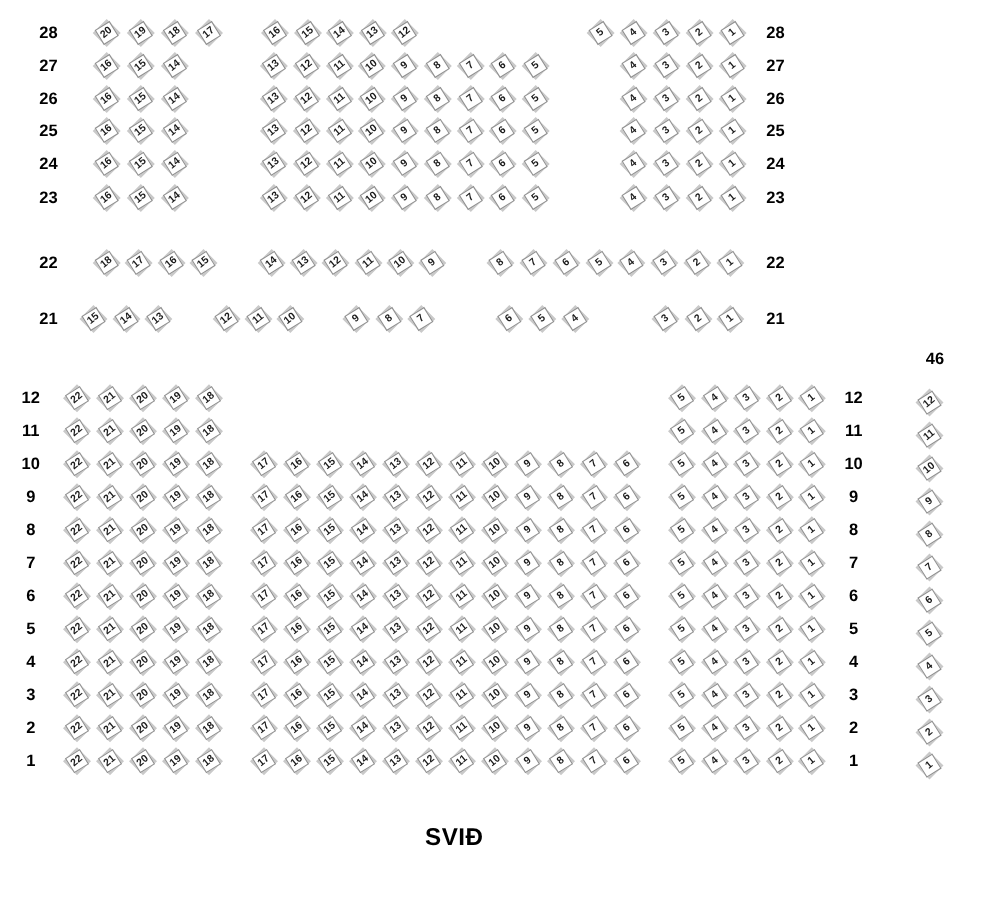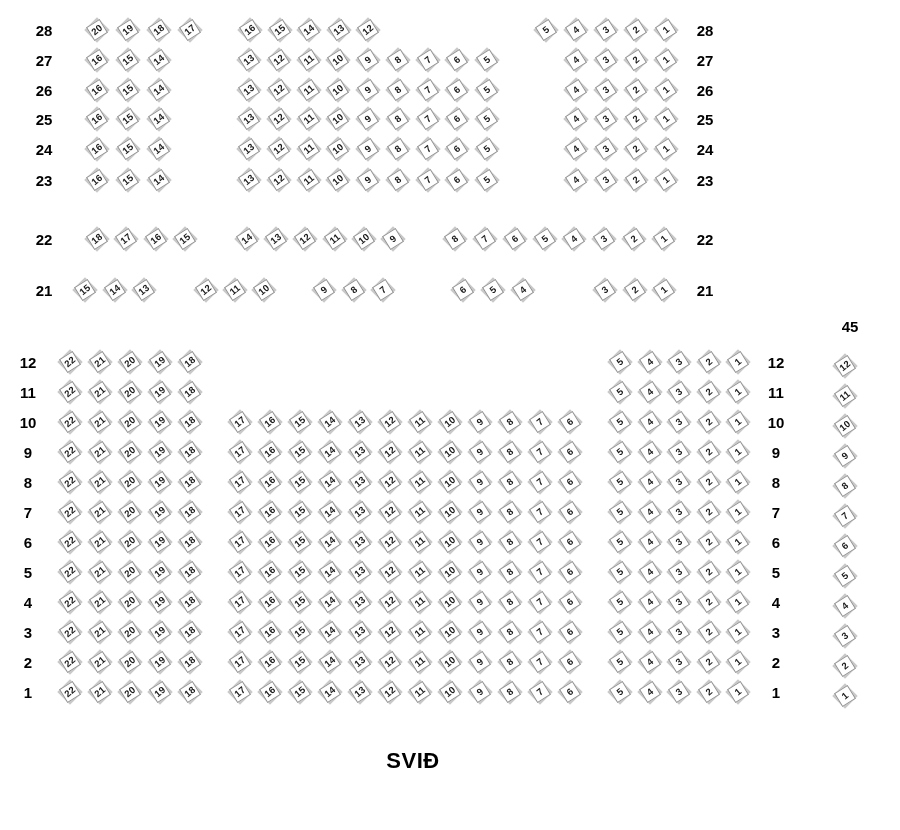--- a/index.html
+++ b/index.html
@@ -1951,21 +1951,21 @@
     <div class="seat" style="left: 708.5px; top: 692px;">
       <span class="sq-back"></span>
       <span class="sq-front"></span>
       <span class="num">2</span>
     </div>
     <div class="seat" style="left: 738px; top: 692px;">
       <span class="sq-back"></span>
       <span class="sq-front"></span>
       <span class="num">1</span>
     </div>
-    <div class="row-label" style="left: 850px; top: 326px;">45</div>
+    <div class="row-label" style="left: 850px; top: 326px;">46</div>
     <div class="seat" style="left: 845px; top: 366px;">
       <span class="sq-back"></span>
       <span class="sq-front"></span>
       <span class="num">12</span>
     </div>
     <div class="seat" style="left: 845px; top: 396px;">
       <span class="sq-back"></span>
       <span class="sq-front"></span>
       <span class="num">11</span>
     </div>

